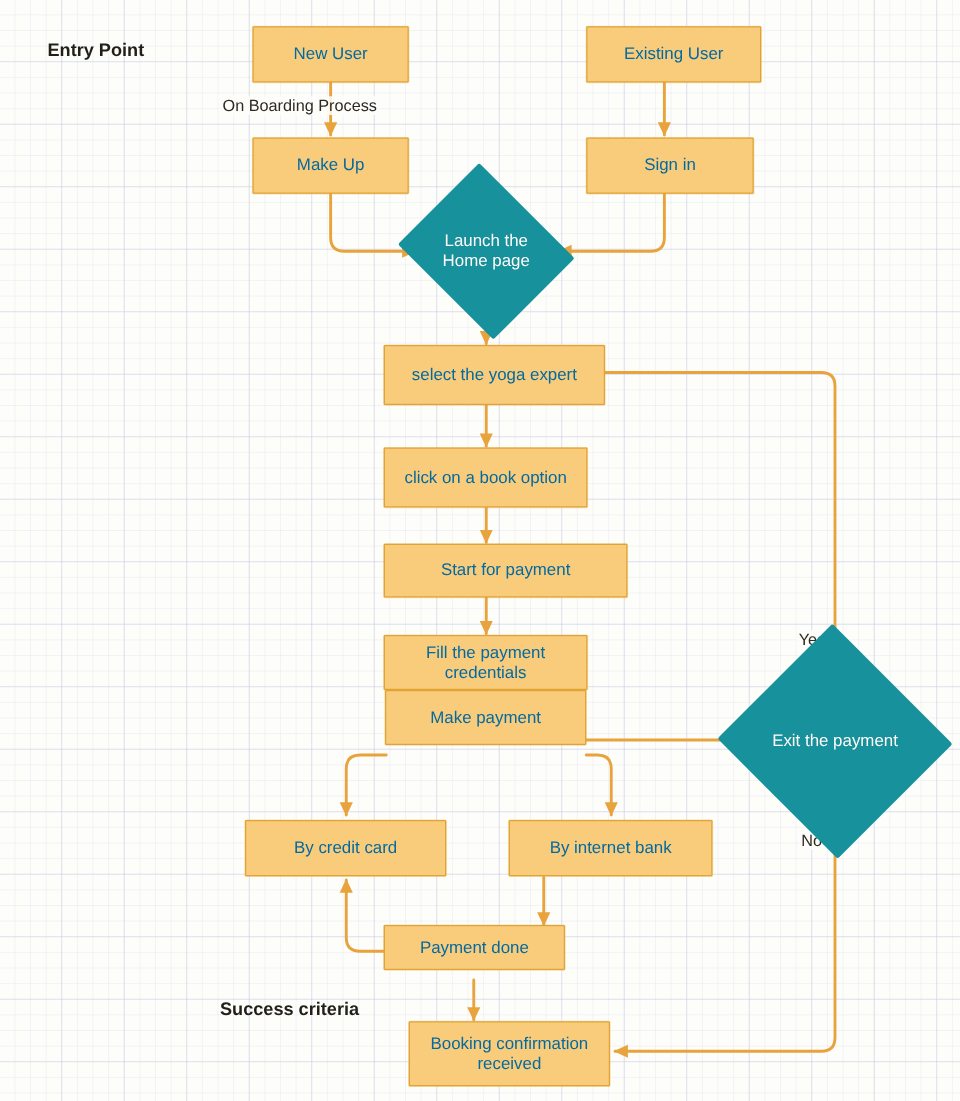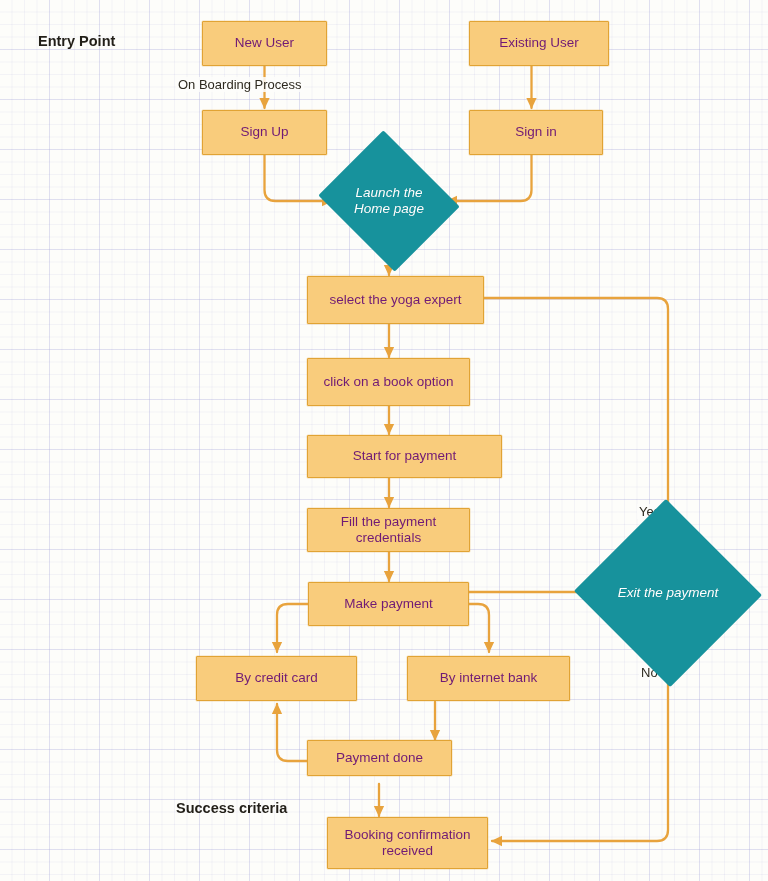--- a/index.html
+++ b/index.html
@@ -26,32 +26,31 @@
   .node{
     position:absolute;
     box-sizing:border-box;
     display:flex;align-items:center;justify-content:center;
     text-align:center;
     line-height:1.22;
   }
   .process{
     background:#f9cc7c;
     border:1.6px solid #e1a334;
-    color:#701a75;
+    color:#0369a1;
     font-size:13.5px;
     border-radius:1px;
     box-shadow:0 0 0 0.5px rgba(225,163,52,0.35);
   }
   .decision{
     background:transparent;
     border:none;
     color:#ffffff;
     font-size:13.5px;
     font-weight:400;
-    font-style:italic;
   }
   .decision .dshape{
     position:absolute;left:0;top:0;width:100%;height:100%;
     background:#17929c;
     transform:rotate(45deg);
     border-radius:2px;
   }
   .decision .dlabel{
     position:relative;z-index:2;
     text-shadow:0 0 1px rgba(0,0,0,0.15);
@@ -134,21 +133,21 @@
 
   <div class="node process" style="left:202px;top:21px;width:125px;height:45px;">
     <span>New User</span>
   </div>
 
   <div class="node process" style="left:469px;top:21px;width:140px;height:45px;">
     <span>Existing User</span>
   </div>
 
   <div class="node process" style="left:202px;top:110px;width:125px;height:45px;">
-    <span>Sign Up</span>
+    <span>Make Up</span>
   </div>
 
   <div class="node process" style="left:469px;top:110px;width:134px;height:45px;">
     <span>Sign in</span>
   </div>
 
   <div class="node decision" style="left:335px;top:155px;width:108px;height:92px;">
     <span class="dshape"></span>
     <span class="dlabel">Launch the Home page</span>
   </div>
@@ -162,21 +161,21 @@
   </div>
 
   <div class="node process" style="left:307px;top:435px;width:195px;height:43px;">
     <span>Start for payment</span>
   </div>
 
   <div class="node process" style="left:307px;top:508px;width:163px;height:44px;">
     <span>Fill the payment credentials</span>
   </div>
 
-  <div class="node process" style="left:308px;top:582px;width:161px;height:44px;">
+  <div class="node process" style="left:308px;top:552px;width:161px;height:44px;">
     <span>Make payment</span>
   </div>
 
   <div class="node decision" style="left:600px;top:528px;width:136px;height:130px;">
     <span class="dshape"></span>
     <span class="dlabel">Exit the payment</span>
   </div>
 
   <div class="node process" style="left:196px;top:656px;width:161px;height:45px;">
     <span>By credit card</span>

